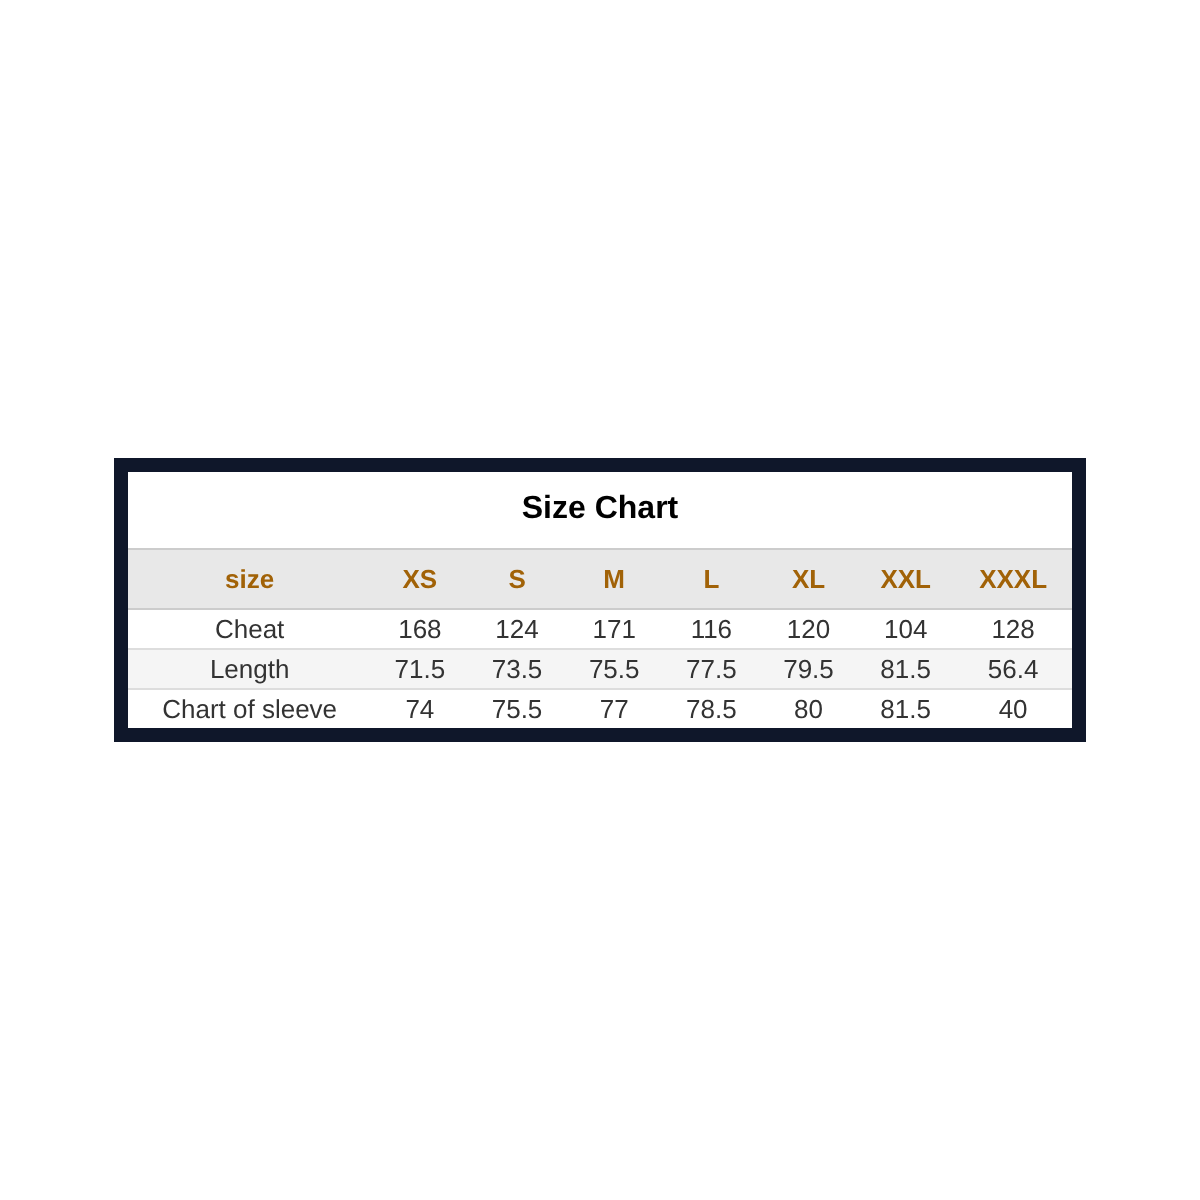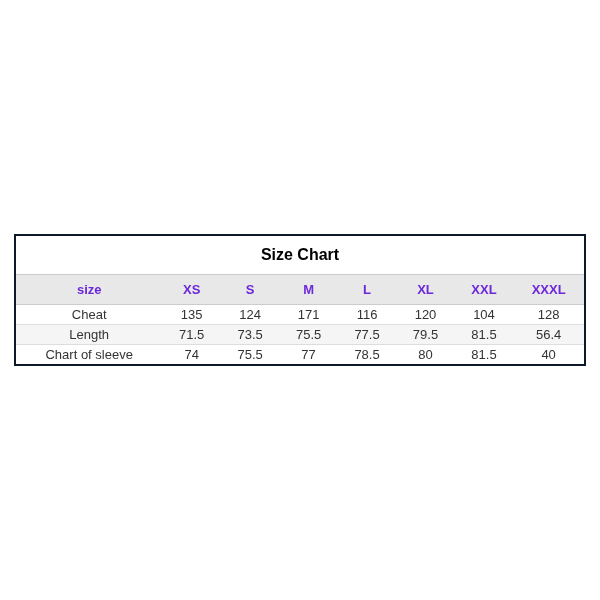--- a/index.html
+++ b/index.html
@@ -12,22 +12,22 @@
       width: 600px;
       height: 600px;
       background-color: #ffffff;
       display: flex;
       align-items: center;
       justify-content: center;
       font-family: Arial, sans-serif;
     }
 
     .chart-container {
-      width: 572px;
-      border: 2px solid #0f172a;
+      width: 486px;
+      border: 7px solid #0f172a;
       border-collapse: collapse;
     }
 
     table {
       width: 100%;
       border-collapse: collapse;
       font-size: 13px;
     }
 
     .title-row td {
@@ -38,21 +38,21 @@
       background-color: #ffffff;
       border-bottom: 1px solid #cccccc;
     }
 
     .header-row td {
       text-align: center;
       font-weight: bold;
       padding: 7px 8px;
       background-color: #e8e8e8;
       border-bottom: 1px solid #cccccc;
-      color: #6d28d9;
+      color: #a16207;
     }
 
     .header-row td:first-child {
       text-align: center;
     }
 
     .data-row td {
       text-align: center;
       padding: 2px 8px;
       color: #333333;
@@ -92,21 +92,21 @@
         <td>M</td>
         <td>L</td>
         <td>XL</td>
         <td>XXL</td>
         <td>XXXL</td>
       </tr>
     </thead>
     <tbody id="table-body">
     <tr class="data-row">
           <td>Cheat</td>
-          <td>135</td>
+          <td>168</td>
           <td>124</td>
           <td>171</td>
           <td>116</td>
           <td>120</td>
           <td>104</td>
           <td>128</td>
         </tr>
         <tr class="data-row">
           <td>Length</td>
           <td>71.5</td>

